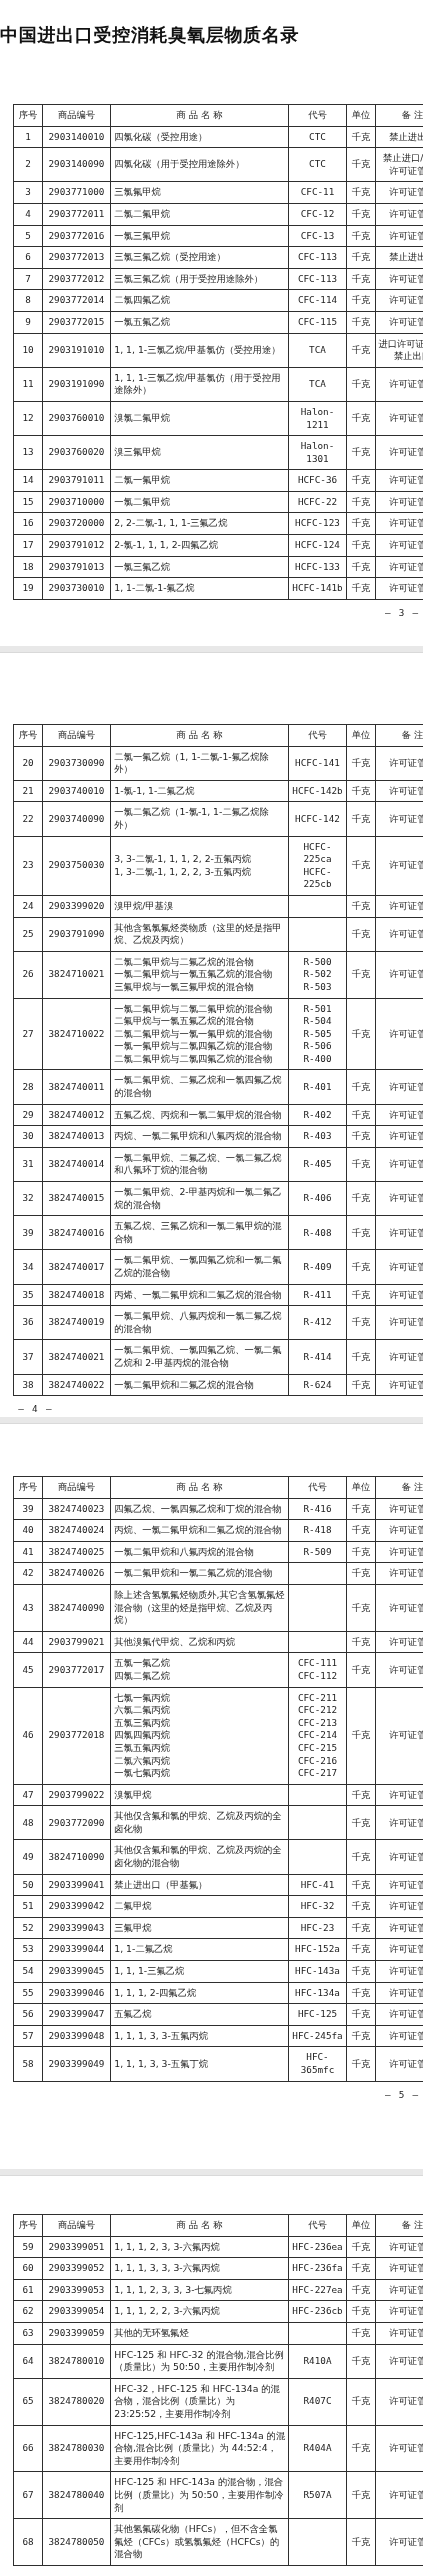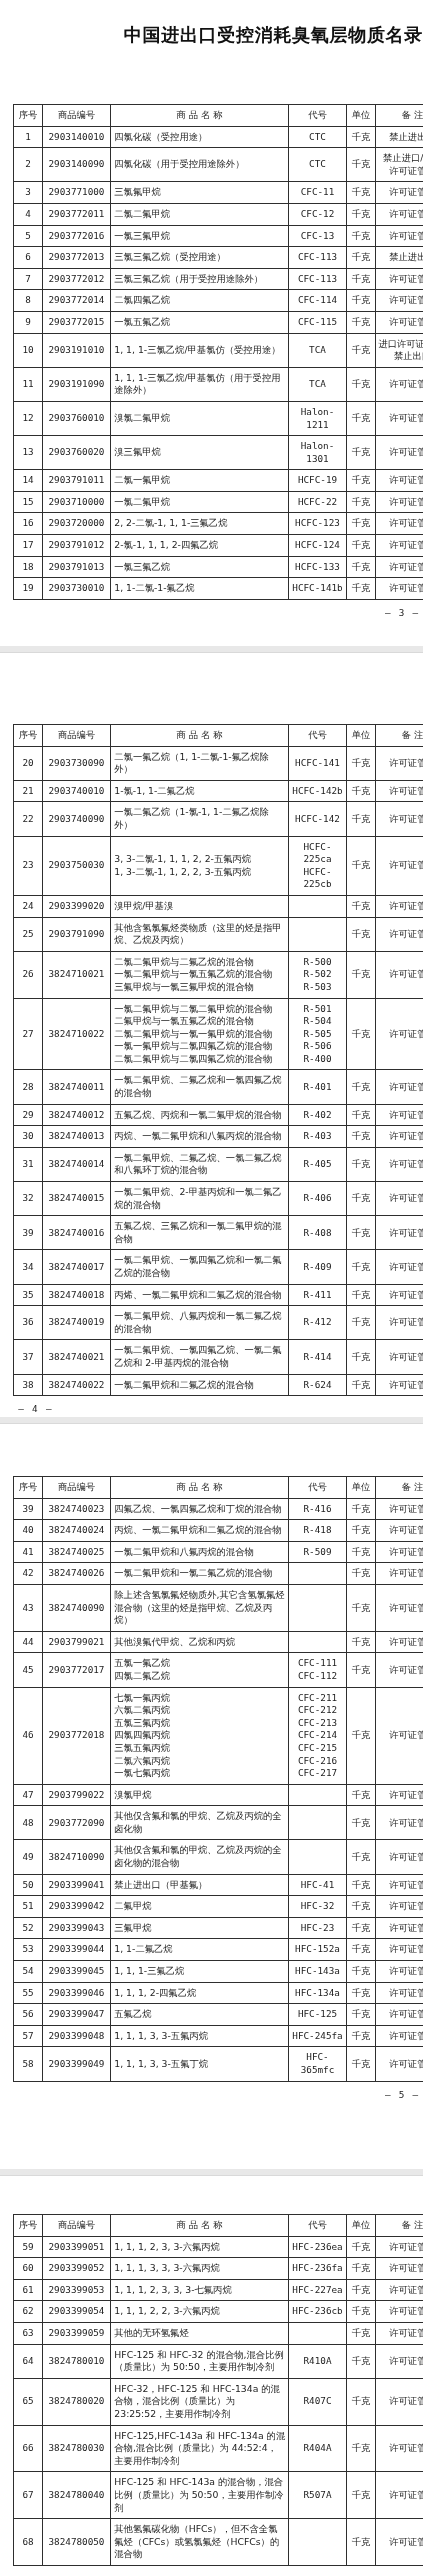--- a/index.html
+++ b/index.html
@@ -4,21 +4,21 @@
 <style>
   html,body{margin:0;padding:0;background:#ffffff;}
   body{
     width:423px;height:2576px;position:relative;
     font-family:"DejaVu Sans","Liberation Sans",sans-serif;
     color:#1c1c1c;-webkit-font-smoothing:antialiased;
   }
   .doc{position:absolute;inset:0;width:423px;height:2576px;background:#fff;overflow:hidden;}
   .title{
     position:absolute;top:22.5px;left:0;width:423px;margin:0;
-    text-align:right;font-size:18px;font-weight:bold;letter-spacing:0.7px;color:#111;
+    text-align:left;font-size:18px;font-weight:bold;letter-spacing:0.7px;color:#111;
   }
   .page-block{position:absolute;left:13px;width:409px;}
   table.catalog{
     border-collapse:collapse;table-layout:fixed;width:409px;
     border:1.3px solid #2e2e2e;background:#fff;
   }
   table.catalog th, table.catalog td{
     border:0.9px solid #2e2e2e;
     font-size:9.3px;line-height:12.6px;
     padding:4px 2px;text-align:center;vertical-align:middle;
@@ -170,21 +170,21 @@
             <td class="col-code">2903760020</td>
             <td class="col-name">溴三氟甲烷</td>
             <td class="col-alias">Halon-1301</td>
             <td class="col-unit">千克</td>
             <td class="col-remark">许可证管理</td>
           </tr>
           <tr>
             <td class="col-no">14</td>
             <td class="col-code">2903791011</td>
             <td class="col-name">二氯一氟甲烷</td>
-            <td class="col-alias">HCFC-19</td>
+            <td class="col-alias">HCFC-36</td>
             <td class="col-unit">千克</td>
             <td class="col-remark">许可证管理</td>
           </tr>
           <tr>
             <td class="col-no">15</td>
             <td class="col-code">2903710000</td>
             <td class="col-name">一氯二氟甲烷</td>
             <td class="col-alias">HCFC-22</td>
             <td class="col-unit">千克</td>
             <td class="col-remark">许可证管理</td>

